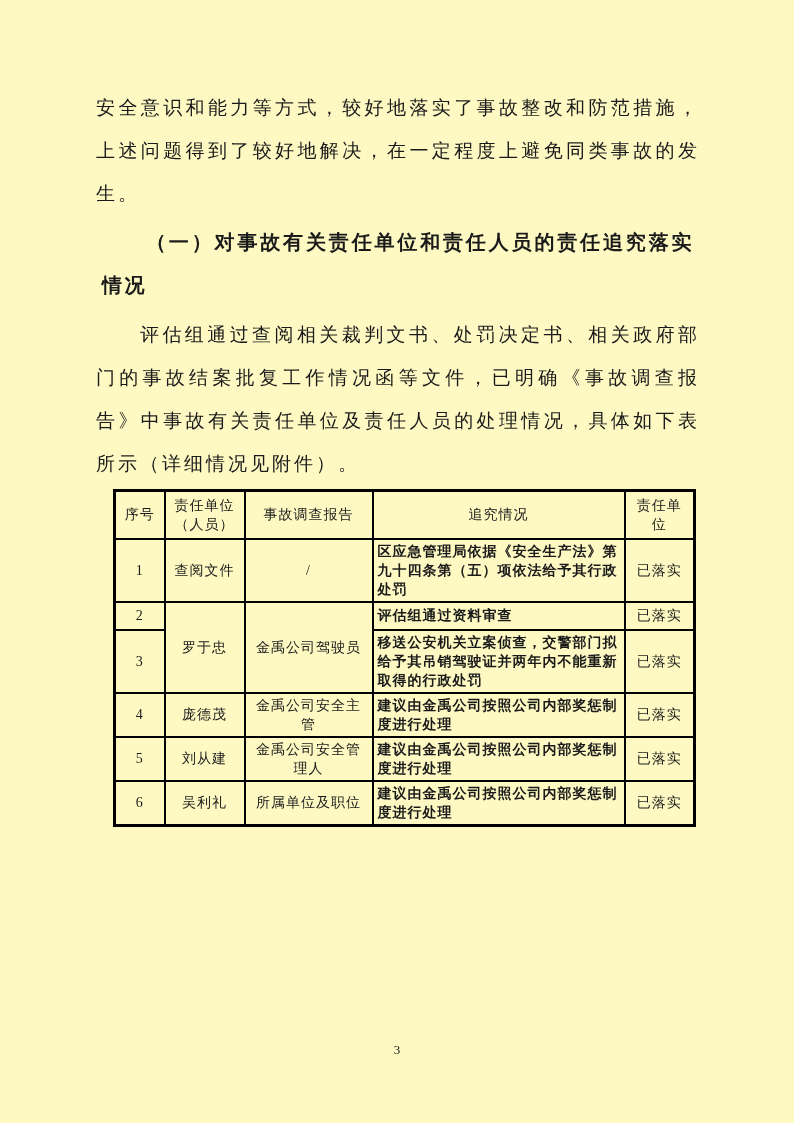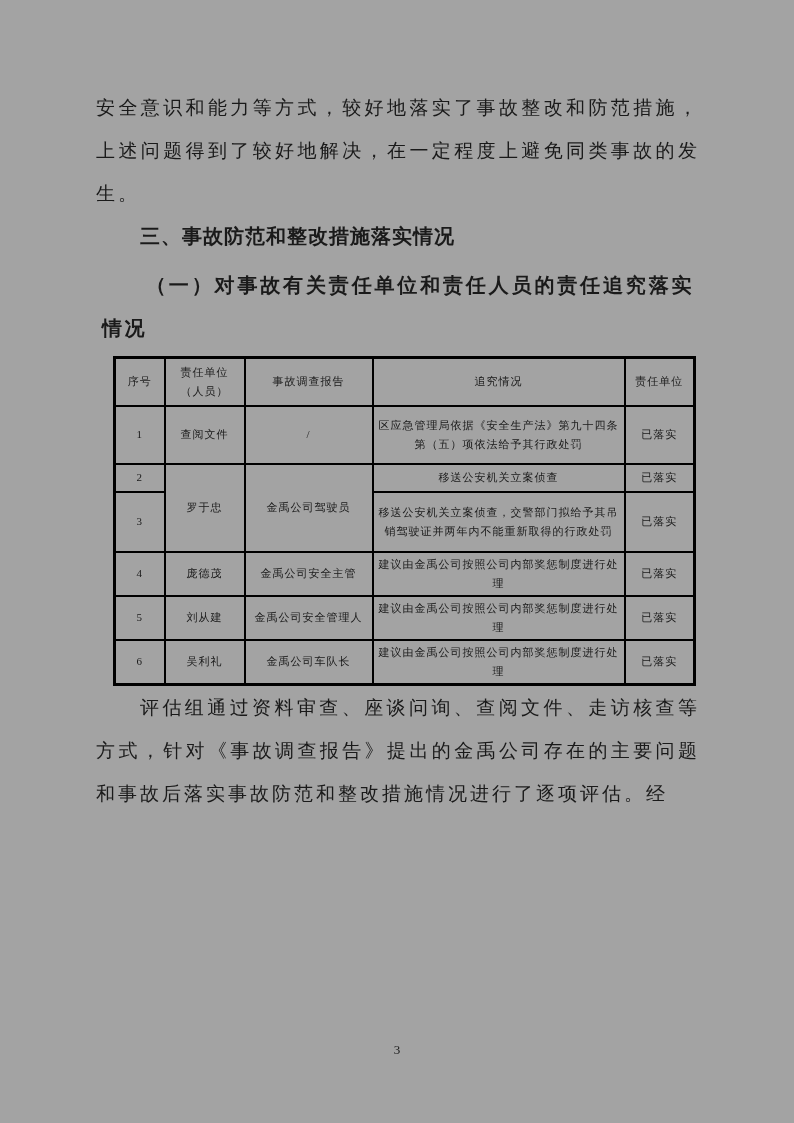--- a/index.html
+++ b/index.html
@@ -1,20 +1,20 @@
 <!DOCTYPE html>
 <html><head>
 <meta charset="utf-8">
 <style>
   html, body { margin: 0; padding: 0; background: #ffffff; }
   .page {
     position: relative;
     width: 794px;
     height: 1123px;
-    background: #a3a3a3;
+    background: #fef9c3;
     color: #1a1a1a;
     font-family: "Liberation Serif", "DejaVu Serif", serif;
     overflow: hidden;
     box-sizing: border-box;
   }
   .content {
     position: absolute;
     top: 86px;
     left: 96px;
     width: 604px;
@@ -48,34 +48,34 @@
     text-indent: 44px;
     text-align: justify;
     text-justify: inter-character;
   }
   table.resp-table {
     border-collapse: collapse;
     table-layout: fixed;
     width: 580px;
     margin: 4px 0 0 17px;
     border: 3px solid #000;
-    font-size: 11px;
+    font-size: 14px;
   }
   table.resp-table td, table.resp-table th {
     border: 2px solid #000;
     padding: 2px 4px;
     text-align: center;
     vertical-align: middle;
     font-weight: normal;
     line-height: 19px;
     letter-spacing: 1px;
     word-break: break-all;
     overflow: hidden;
   }
-  table.resp-table td.cell-left { text-align: center; }
+  table.resp-table td.cell-left { text-align: left; font-weight: bold; }
   tr.r-head { height: 48px; }
   tr.r1 { height: 58px; }
   tr.r2 { height: 28px; }
   tr.r3 { height: 60px; }
   tr.r4 { height: 38px; }
   tr.r5 { height: 44px; }
   tr.r6 { height: 38px; }
   .page-number {
     position: absolute;
     top: 1042px;
@@ -87,24 +87,24 @@
   }
 </style>
 </head>
 <body>
 
 <div class="page">
   <div class="content">
 
     <p class="body-text">安全意识和能力等方式，较好地落实了事故整改和防范措施，上述问题得到了较好地解决，在一定程度上避免同类事故的发生。</p>
 
-    <h2 class="heading-1">三、事故防范和整改措施落实情况</h2>
 
     <h3 class="heading-2">（一）对事故有关责任单位和责任人员的责任追究落实情况</h3>
 
+    <p class="body-text indent">评估组通过查阅相关裁判文书、处罚决定书、相关政府部门的事故结案批复工作情况函等文件，已明确《事故调查报告》中事故有关责任单位及责任人员的处理情况，具体如下表所示（详细情况见附件）。</p>
 
     <table class="resp-table">
       <colgroup>
         <col style="width:50px">
         <col style="width:80px">
         <col style="width:128px">
         <col style="width:252px">
         <col style="width:70px">
       </colgroup>
       <thead>
@@ -121,21 +121,21 @@
           <td>1</td>
           <td>查阅文件</td>
           <td>/</td>
           <td class="cell-left">区应急管理局依据《安全生产法》第九十四条第（五）项依法给予其行政处罚</td>
           <td>已落实</td>
         </tr>
         <tr class="r2">
           <td>2</td>
           <td rowspan="2">罗于忠</td>
           <td rowspan="2">金禹公司驾驶员</td>
-          <td class="cell-left">移送公安机关立案侦查</td>
+          <td class="cell-left">评估组通过资料审查</td>
           <td>已落实</td>
         </tr>
         <tr class="r3">
           <td>3</td>
           <td class="cell-left">移送公安机关立案侦查，交警部门拟给予其吊销驾驶证并两年内不能重新取得的行政处罚</td>
           <td>已落实</td>
         </tr>
         <tr class="r4">
           <td>4</td>
           <td>庞德茂</td>
@@ -146,26 +146,25 @@
         <tr class="r5">
           <td>5</td>
           <td>刘从建</td>
           <td>金禹公司安全管理人</td>
           <td class="cell-left">建议由金禹公司按照公司内部奖惩制度进行处理</td>
           <td>已落实</td>
         </tr>
         <tr class="r6">
           <td>6</td>
           <td>吴利礼</td>
-          <td>金禹公司车队长</td>
+          <td>所属单位及职位</td>
           <td class="cell-left">建议由金禹公司按照公司内部奖惩制度进行处理</td>
           <td>已落实</td>
         </tr>
       </tbody>
     </table>
 
 
-    <p class="body-text indent">评估组通过资料审查、座谈问询、查阅文件、走访核查等方式，针对《事故调查报告》提出的金禹公司存在的主要问题和事故后落实事故防范和整改措施情况进行了逐项评估。经</p>
 
   </div>
 
   <div class="page-number">3</div>
 </div>
 
 </body></html>

